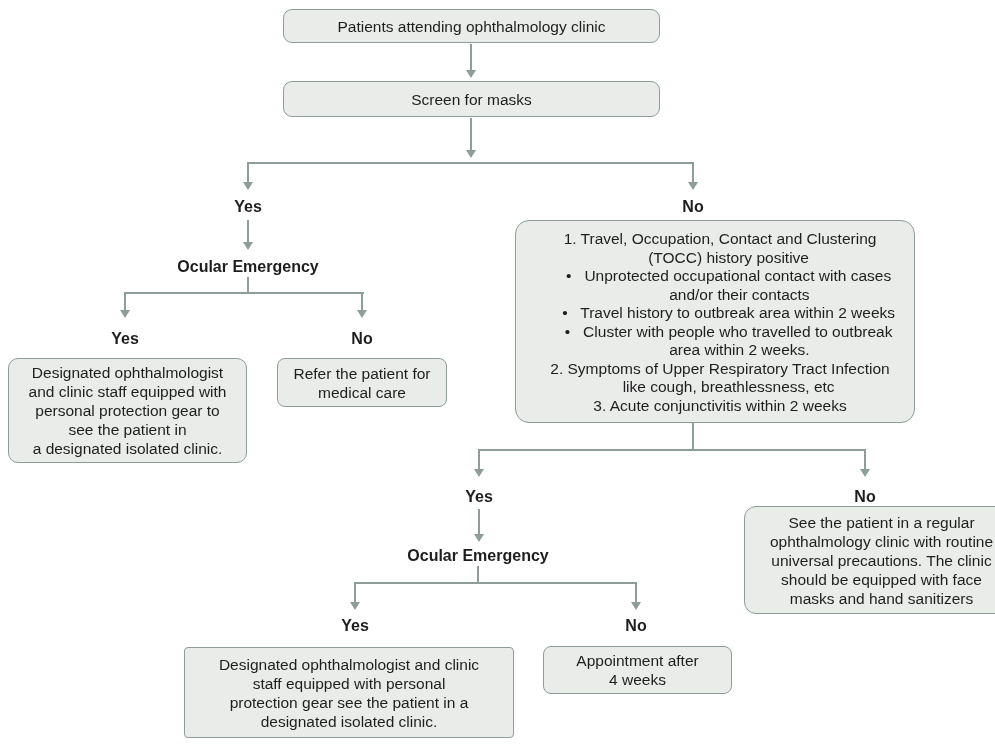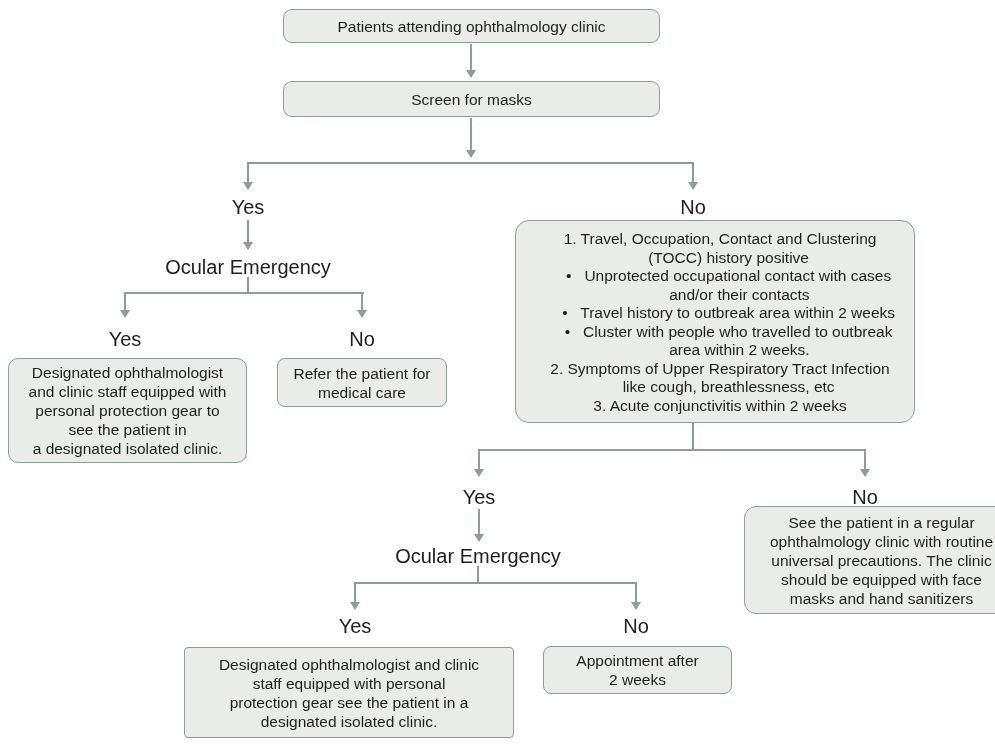--- a/index.html
+++ b/index.html
@@ -29,21 +29,21 @@
   .hline{height:2px;}
   .vline{width:2px;}
   .arrowhead{
     position:absolute;width:0;height:0;
     border-left:5.5px solid transparent;border-right:5.5px solid transparent;
     border-top:8px solid var(--line);
     transform:translateX(-50%);
   }
   .label{
     position:absolute;transform:translate(-50%,-50%);
-    font-size:20px;white-space:nowrap;
+    font-size:16px;white-space:nowrap;font-weight:bold;
   }
   
   #n-start{left:283px;top:9px;width:377px;height:34px;border-radius:9px;}
   #n-screen{left:283px;top:81px;width:377px;height:36px;border-radius:9px;}
   #n-designated1{left:8px;top:358px;width:239px;height:105px;border-radius:10px;}
   #n-refer{left:277px;top:358px;width:170px;height:49px;border-radius:8px;}
   #n-tocc{left:515px;top:220px;width:400px;height:203px;border-radius:14px;}
   #n-see{left:744px;top:506px;width:275px;height:108px;border-radius:12px;}
   #n-designated2{left:184px;top:647px;width:330px;height:91px;border-radius:4px;}
   #n-appt{left:543px;top:646px;width:189px;height:48px;border-radius:8px;}
@@ -190,16 +190,16 @@
   <div class="label" id="l-no4">No</div>
 
   <div class="node" id="n-designated2">
     <span class="txt">Designated ophthalmologist and clinic
 staff equipped with personal
 protection gear see the patient in a
 designated isolated clinic.</span>
   </div>
   <div class="node" id="n-appt">
     <span class="txt">Appointment after
-2 weeks</span>
+4 weeks</span>
   </div>
 
 </div>
 
 </body></html>

